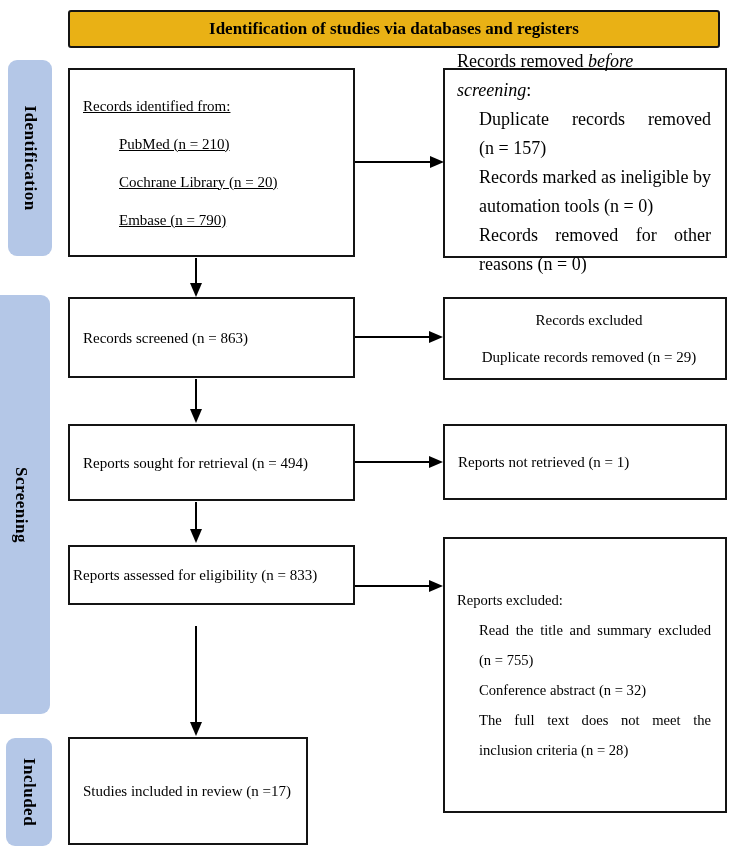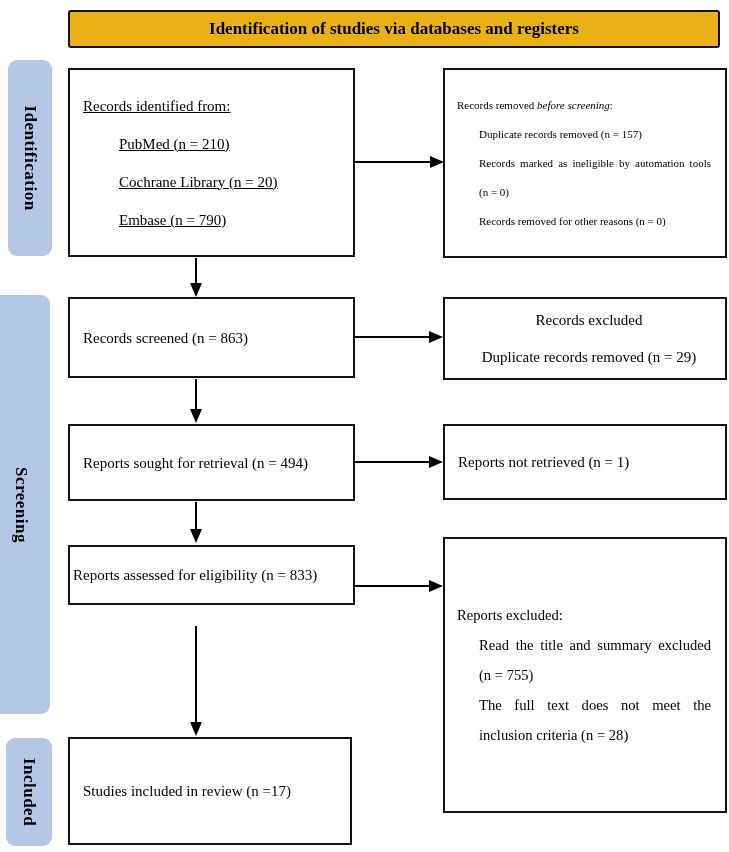--- a/index.html
+++ b/index.html
@@ -24,28 +24,28 @@
   }
   .sl-identification{left:8px;top:60px;width:44px;height:196px;}
   .sl-screening{left:-8px;top:295px;width:58px;height:419px;}
   .sl-included{left:6px;top:738px;width:46px;height:108px;}
   .fbox{
     position:absolute;border:2px solid #141414;background:#fff;
     box-sizing:border-box;display:flex;flex-direction:column;justify-content:center;
     font-size:15px;line-height:38px;
   }
   .b1{left:68px;top:68px;width:287px;height:189px;padding-left:13px;text-decoration:underline;}
-  .rb1{left:443px;top:68px;width:284px;height:190px;padding:0 14px 0 12px;font-size:11px;line-height:29px;}
+  .rb1{left:443px;top:68px;width:284px;height:190px;padding:0 14px 0 12px;font-size:18px;line-height:29px;}
   .b2{left:68px;top:297px;width:287px;height:81px;padding-left:13px;}
   .rb2{left:443px;top:297px;width:284px;height:83px;padding-left:8px;line-height:37px;text-align:center;}
   .b3{left:68px;top:424px;width:287px;height:77px;padding-left:13px;}
   .rb3{left:443px;top:424px;width:284px;height:76px;padding-left:13px;}
   .b4{left:68px;top:545px;width:287px;height:60px;padding-left:3px;font-family:Liberation Serif, serif;}
   .rb4{left:443px;top:537px;width:284px;height:276px;padding:0 14px 0 12px;font-size:14.6px;line-height:30px;}
-  .b5{left:68px;top:737px;width:284px;height:108px;padding-left:13px;}
+  .b5{left:68px;top:737px;width:240px;height:108px;padding-left:13px;}
   .fbox p{margin:0;}
   .oneline{white-space:nowrap;}
   .indent{padding-left:36px;}
   .rindent{padding-left:22px;text-align:justify;}
   .arrows{position:absolute;left:0;top:0;pointer-events:none;}
   .arrows line{stroke:#000;stroke-width:2;}
   .arrows polygon{fill:#000;}
 </style>
 </head>
 <body>
@@ -97,20 +97,21 @@
     <p class="oneline">Reports not retrieved (n = 1)</p>
   </div>
 
   <div class="fbox b4">
     <p class="oneline">Reports assessed for eligibility (n = 833)</p>
   </div>
 
   <div class="fbox rb4">
     <p>Reports excluded:</p>
     <p class="rindent">Read the title and summary excluded (n&nbsp;=&nbsp;755)</p>
+    <p class="rindent">Conference abstract (n&nbsp;=&nbsp;32)</p>
     <p class="rindent">The full text does not meet the inclusion criteria (n&nbsp;=&nbsp;28)</p>
   </div>
 
   <div class="fbox b5">
     <p class="oneline">Studies included in review (n =17)</p>
   </div>
 
   <svg class="arrows" width="729" height="852" viewBox="0 0 729 852">
     <g>
       <line x1="355" y1="162" x2="431" y2="162"></line>

